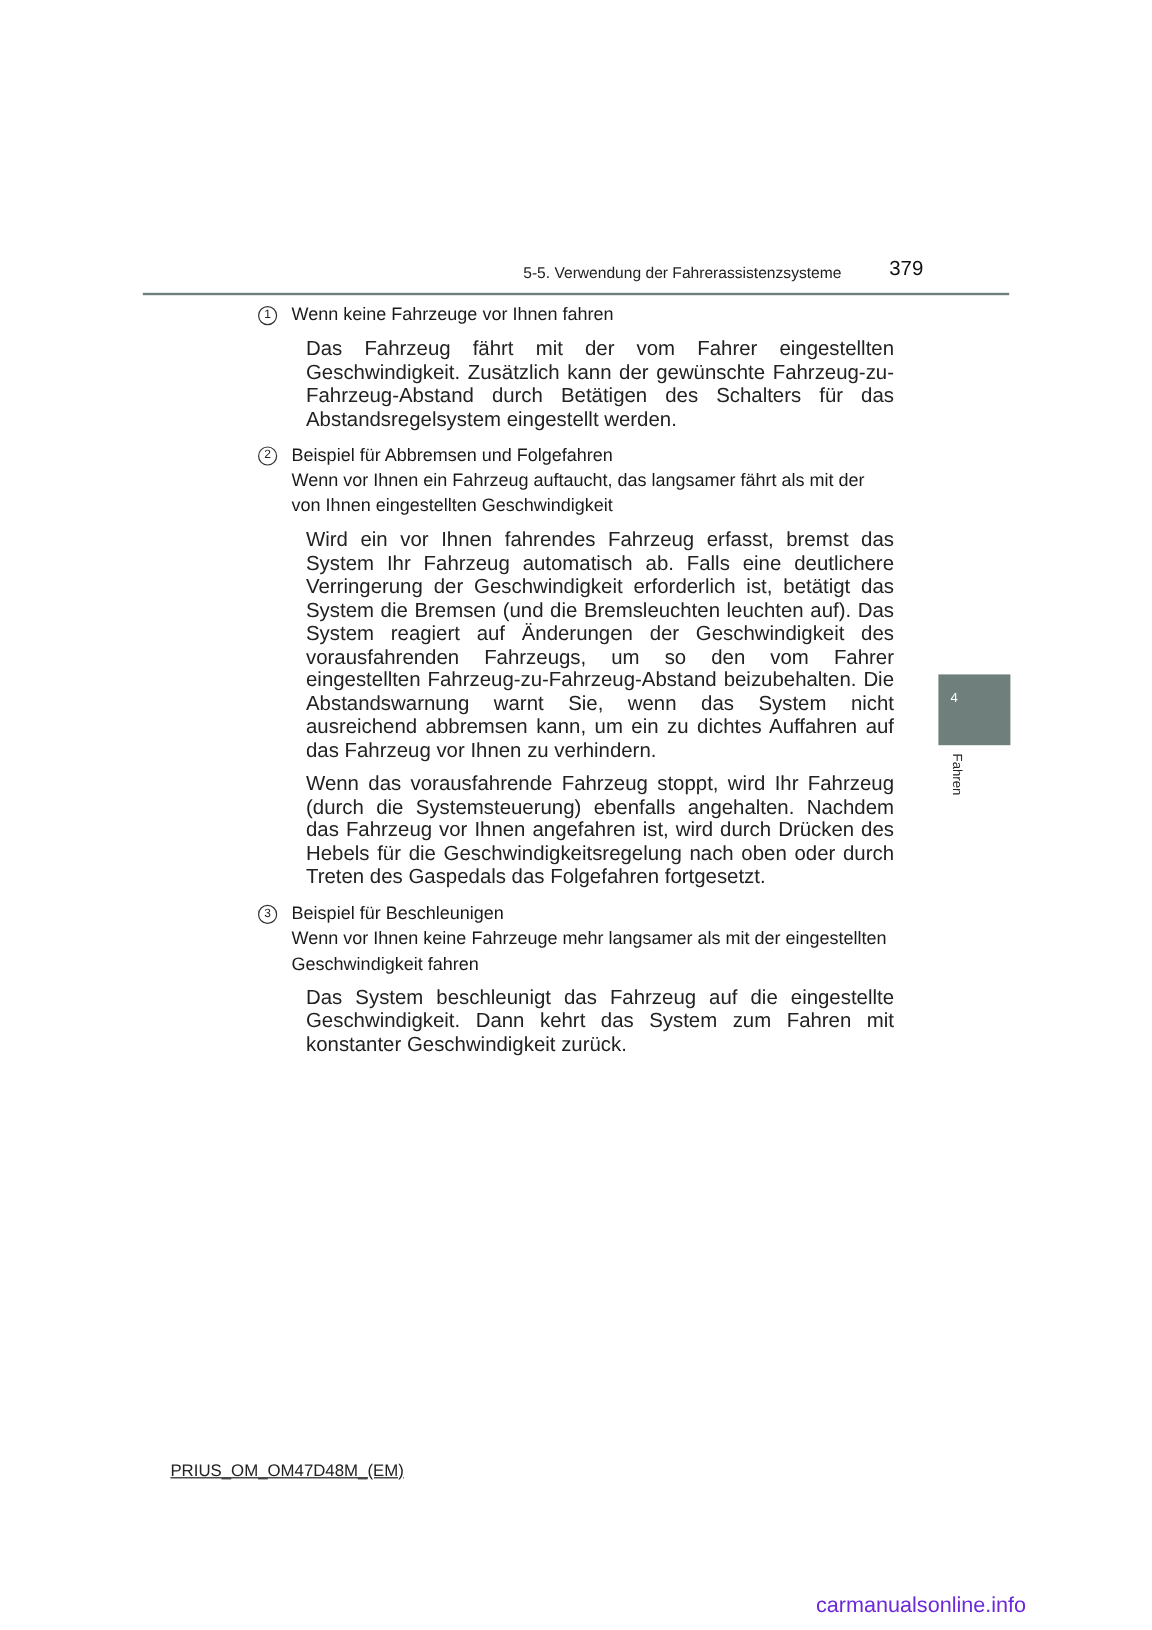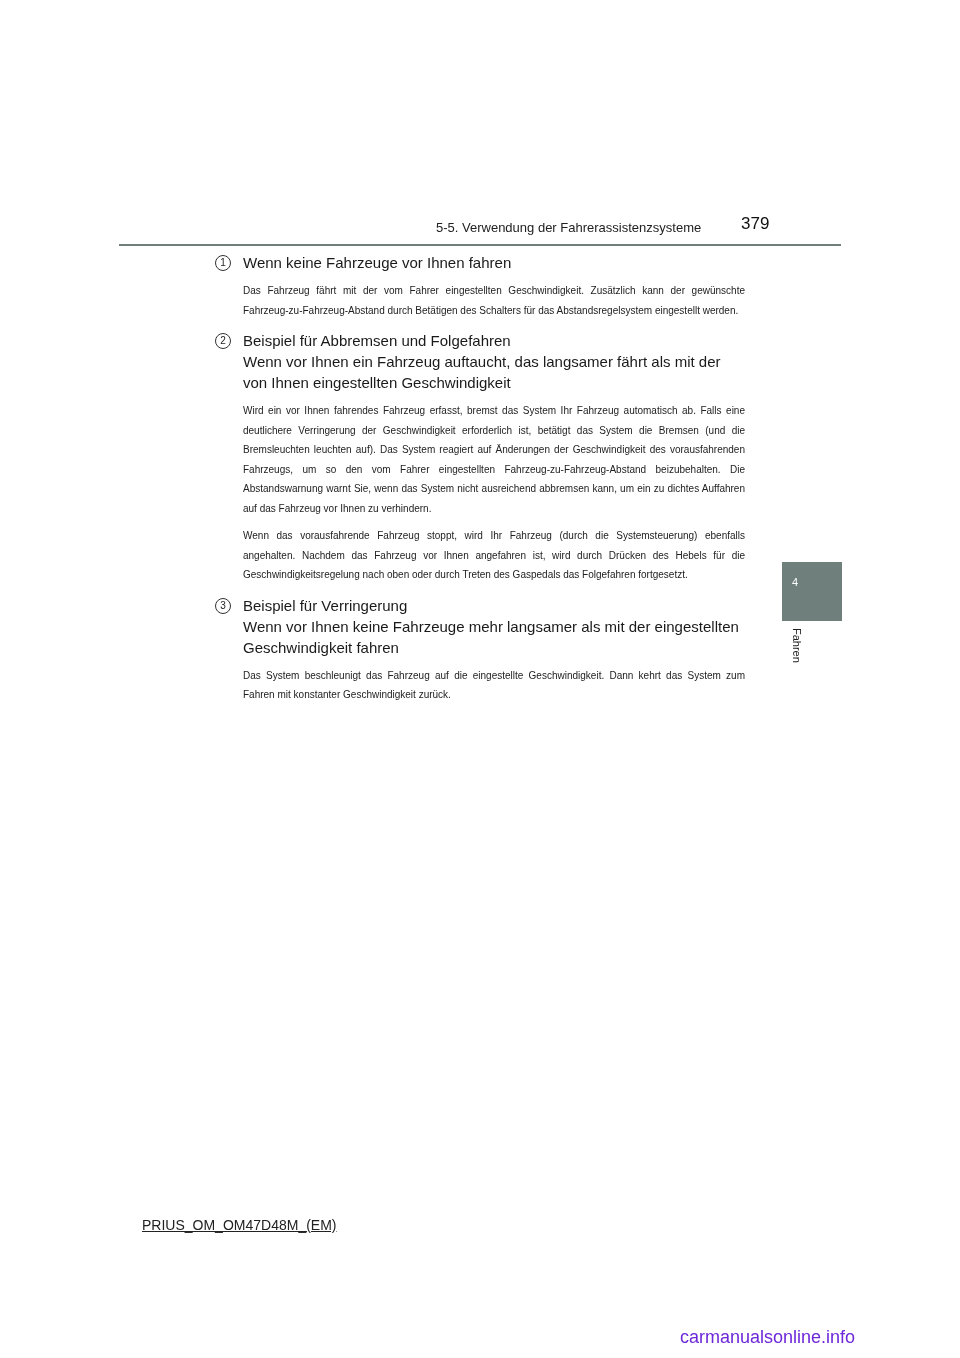--- a/index.html
+++ b/index.html
@@ -86,22 +86,22 @@
       text-align: center;
       color: #222;
     }
     .section-heading {
       margin-left: 28px;
       font-size: 15px;
       line-height: 21px;
       color: #1a1a1a;
     }
     .section-body {
-      margin-left: 28px;
-      font-size: 10px;
+      margin-left: 40px;
+      font-size: 17px;
       line-height: 19.5px;
       text-align: justify;
       color: #222;
     }
     .section-body p {
       margin: 8px 0 0 0;
     }
     .footer-code {
       position: absolute;
       left: 142px;
@@ -154,21 +154,21 @@
     </div>
     <div class="section-body">
       <p>Wird ein vor Ihnen fahrendes Fahrzeug erfasst, bremst das System Ihr Fahrzeug automatisch ab. Falls eine deutlichere Verringerung der Geschwindigkeit erforderlich ist, betätigt das System die Bremsen (und die Bremsleuchten leuchten auf). Das System reagiert auf Änderungen der Geschwindigkeit des vorausfahrenden Fahrzeugs, um so den vom Fahrer eingestellten Fahrzeug-zu-Fahrzeug-Abstand beizubehalten. Die Abstandswarnung warnt Sie, wenn das System nicht ausreichend abbremsen kann, um ein zu dichtes Auffahren auf das Fahrzeug vor Ihnen zu verhindern.</p>
       <p>Wenn das vorausfahrende Fahrzeug stoppt, wird Ihr Fahrzeug (durch die Systemsteuerung) ebenfalls angehalten. Nachdem das Fahrzeug vor Ihnen angefahren ist, wird durch Drücken des Hebels für die Geschwindigkeitsregelung nach oben oder durch Treten des Gaspedals das Folgefahren fortgesetzt.</p>
     </div>
   </div>
 
   <div class="section">
     <span class="circle-num">3</span>
     <div class="section-heading">
-      <div>Beispiel für Verringerung</div>
+      <div>Beispiel für Beschleunigen</div>
       <div>Wenn vor Ihnen keine Fahrzeuge mehr langsamer als mit der eingestellten Geschwindigkeit fahren</div>
     </div>
     <div class="section-body">
       <p>Das System beschleunigt das Fahrzeug auf die eingestellte Geschwindigkeit. Dann kehrt das System zum Fahren mit konstanter Geschwindigkeit zurück.</p>
     </div>
   </div>
 
 </div>
 
 <span class="footer-code">PRIUS_OM_OM47D48M_(EM)</span>

